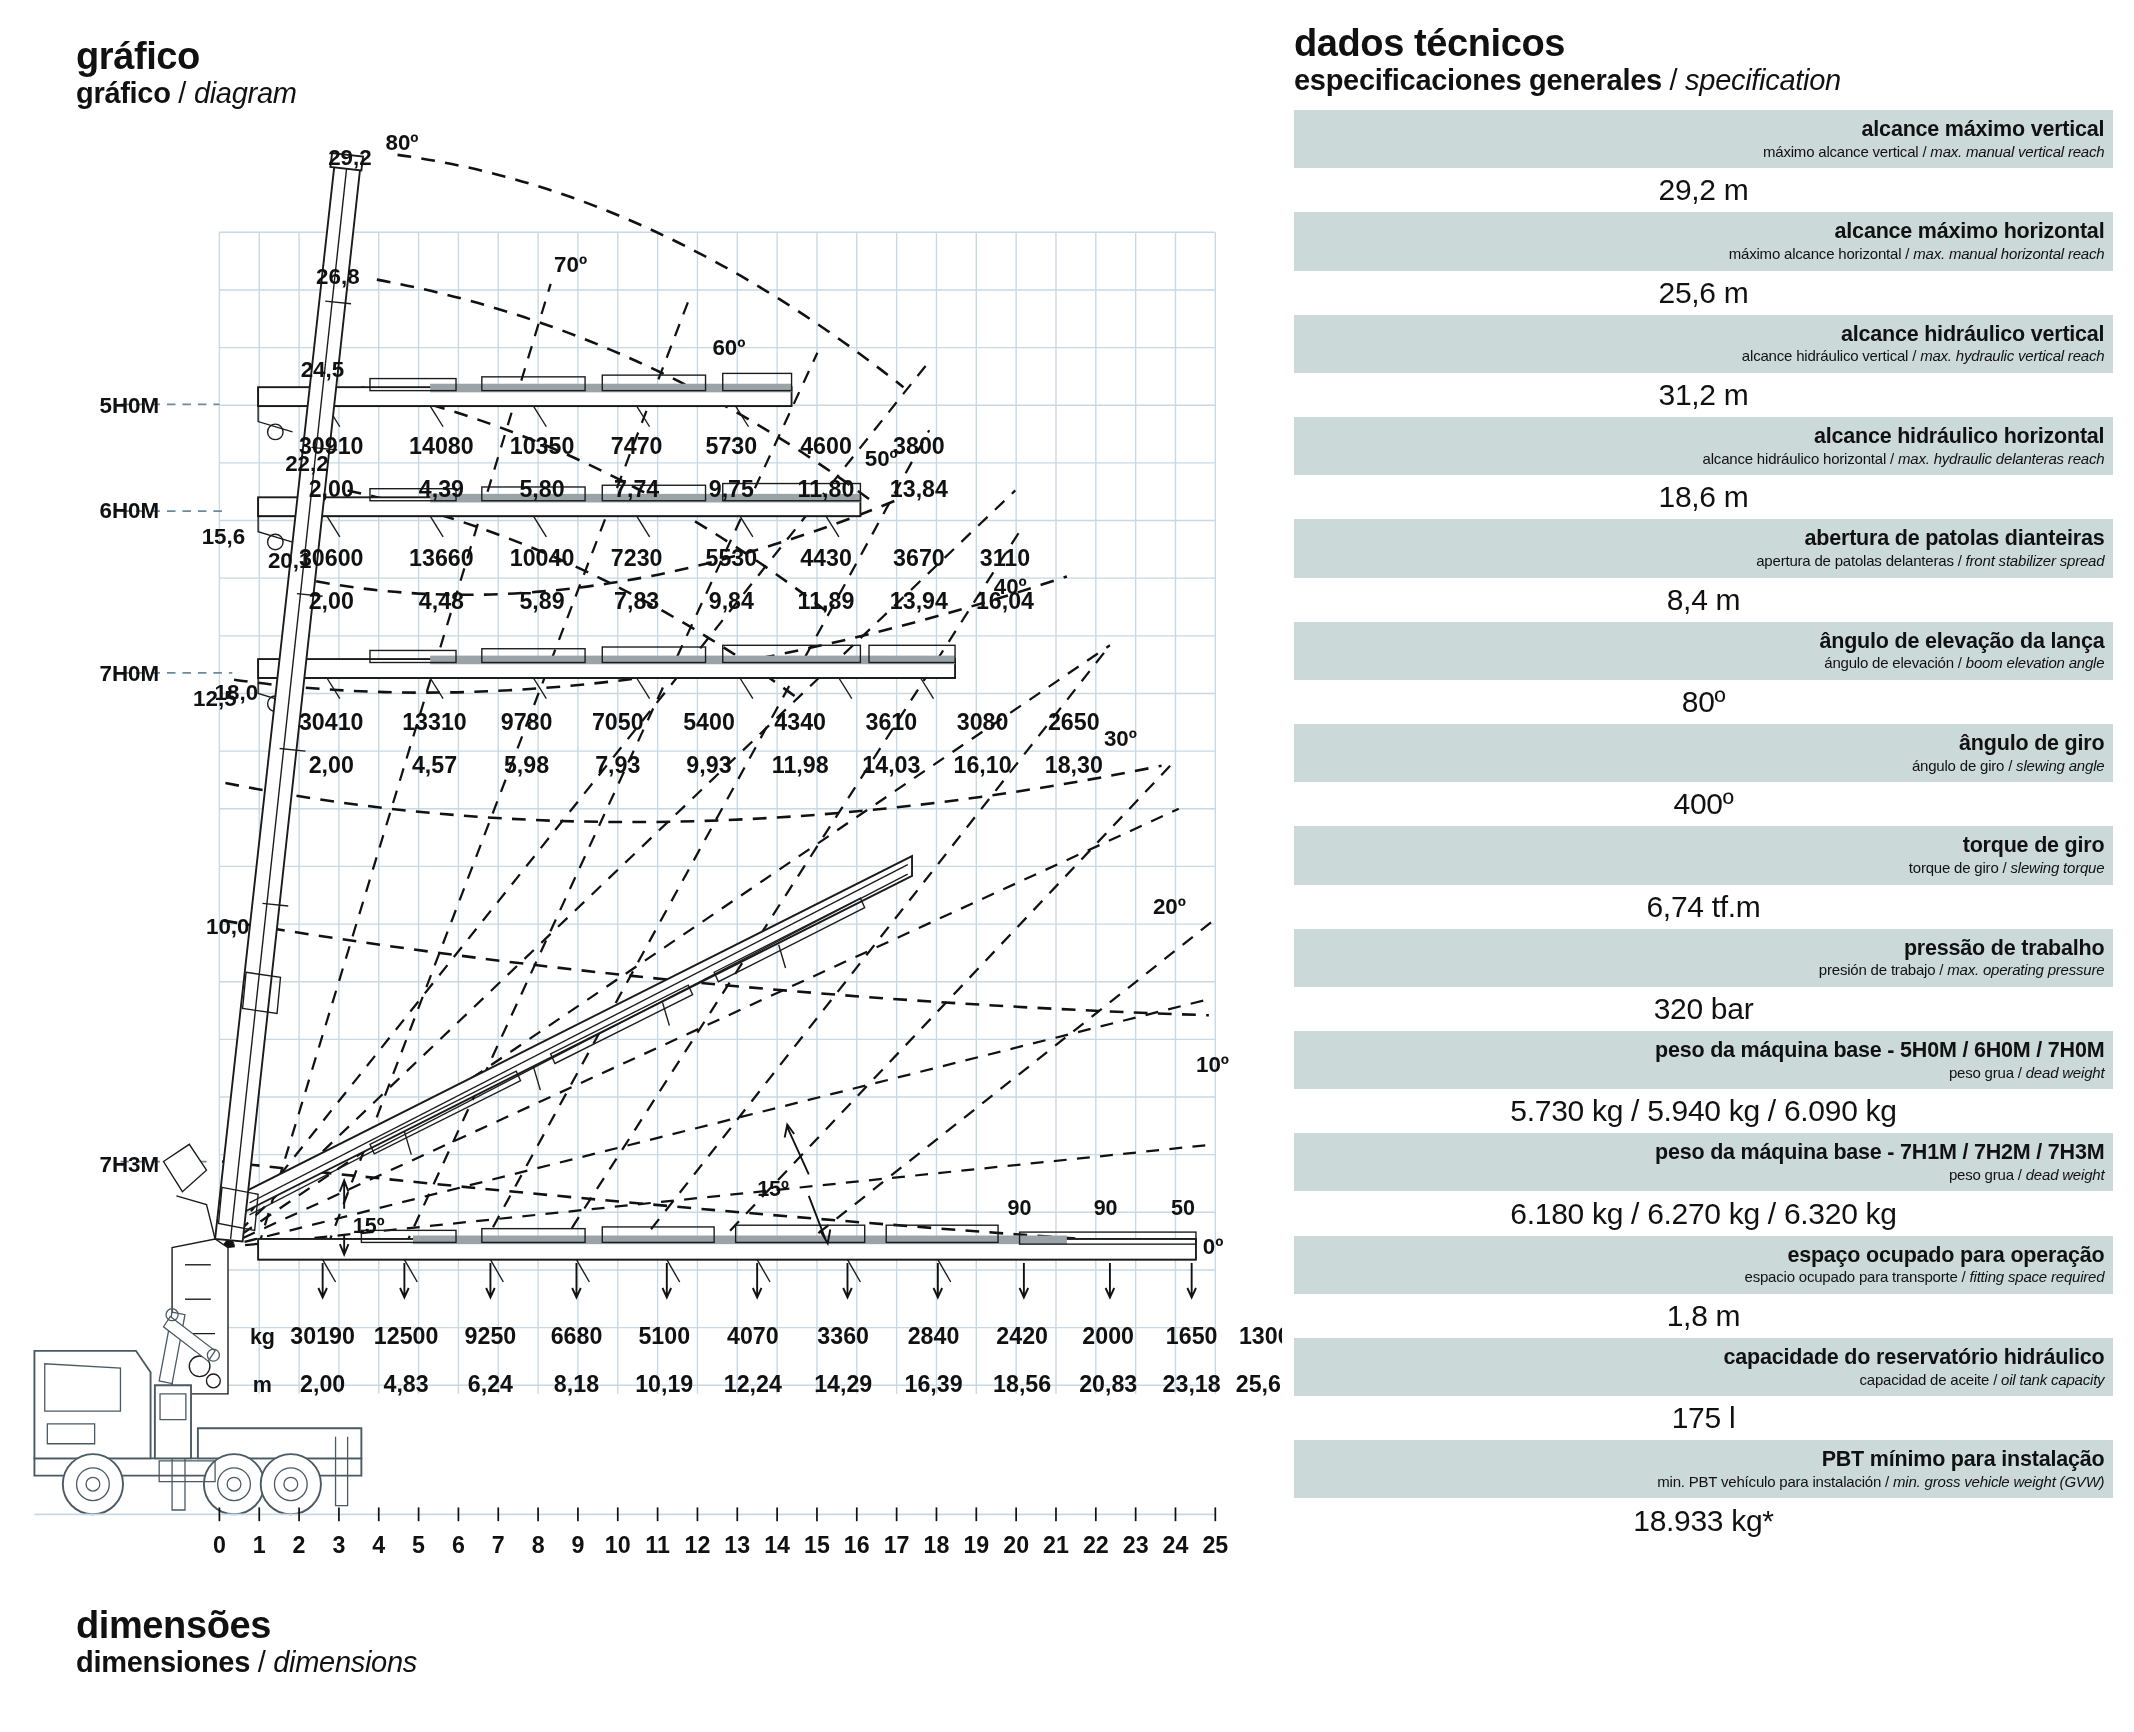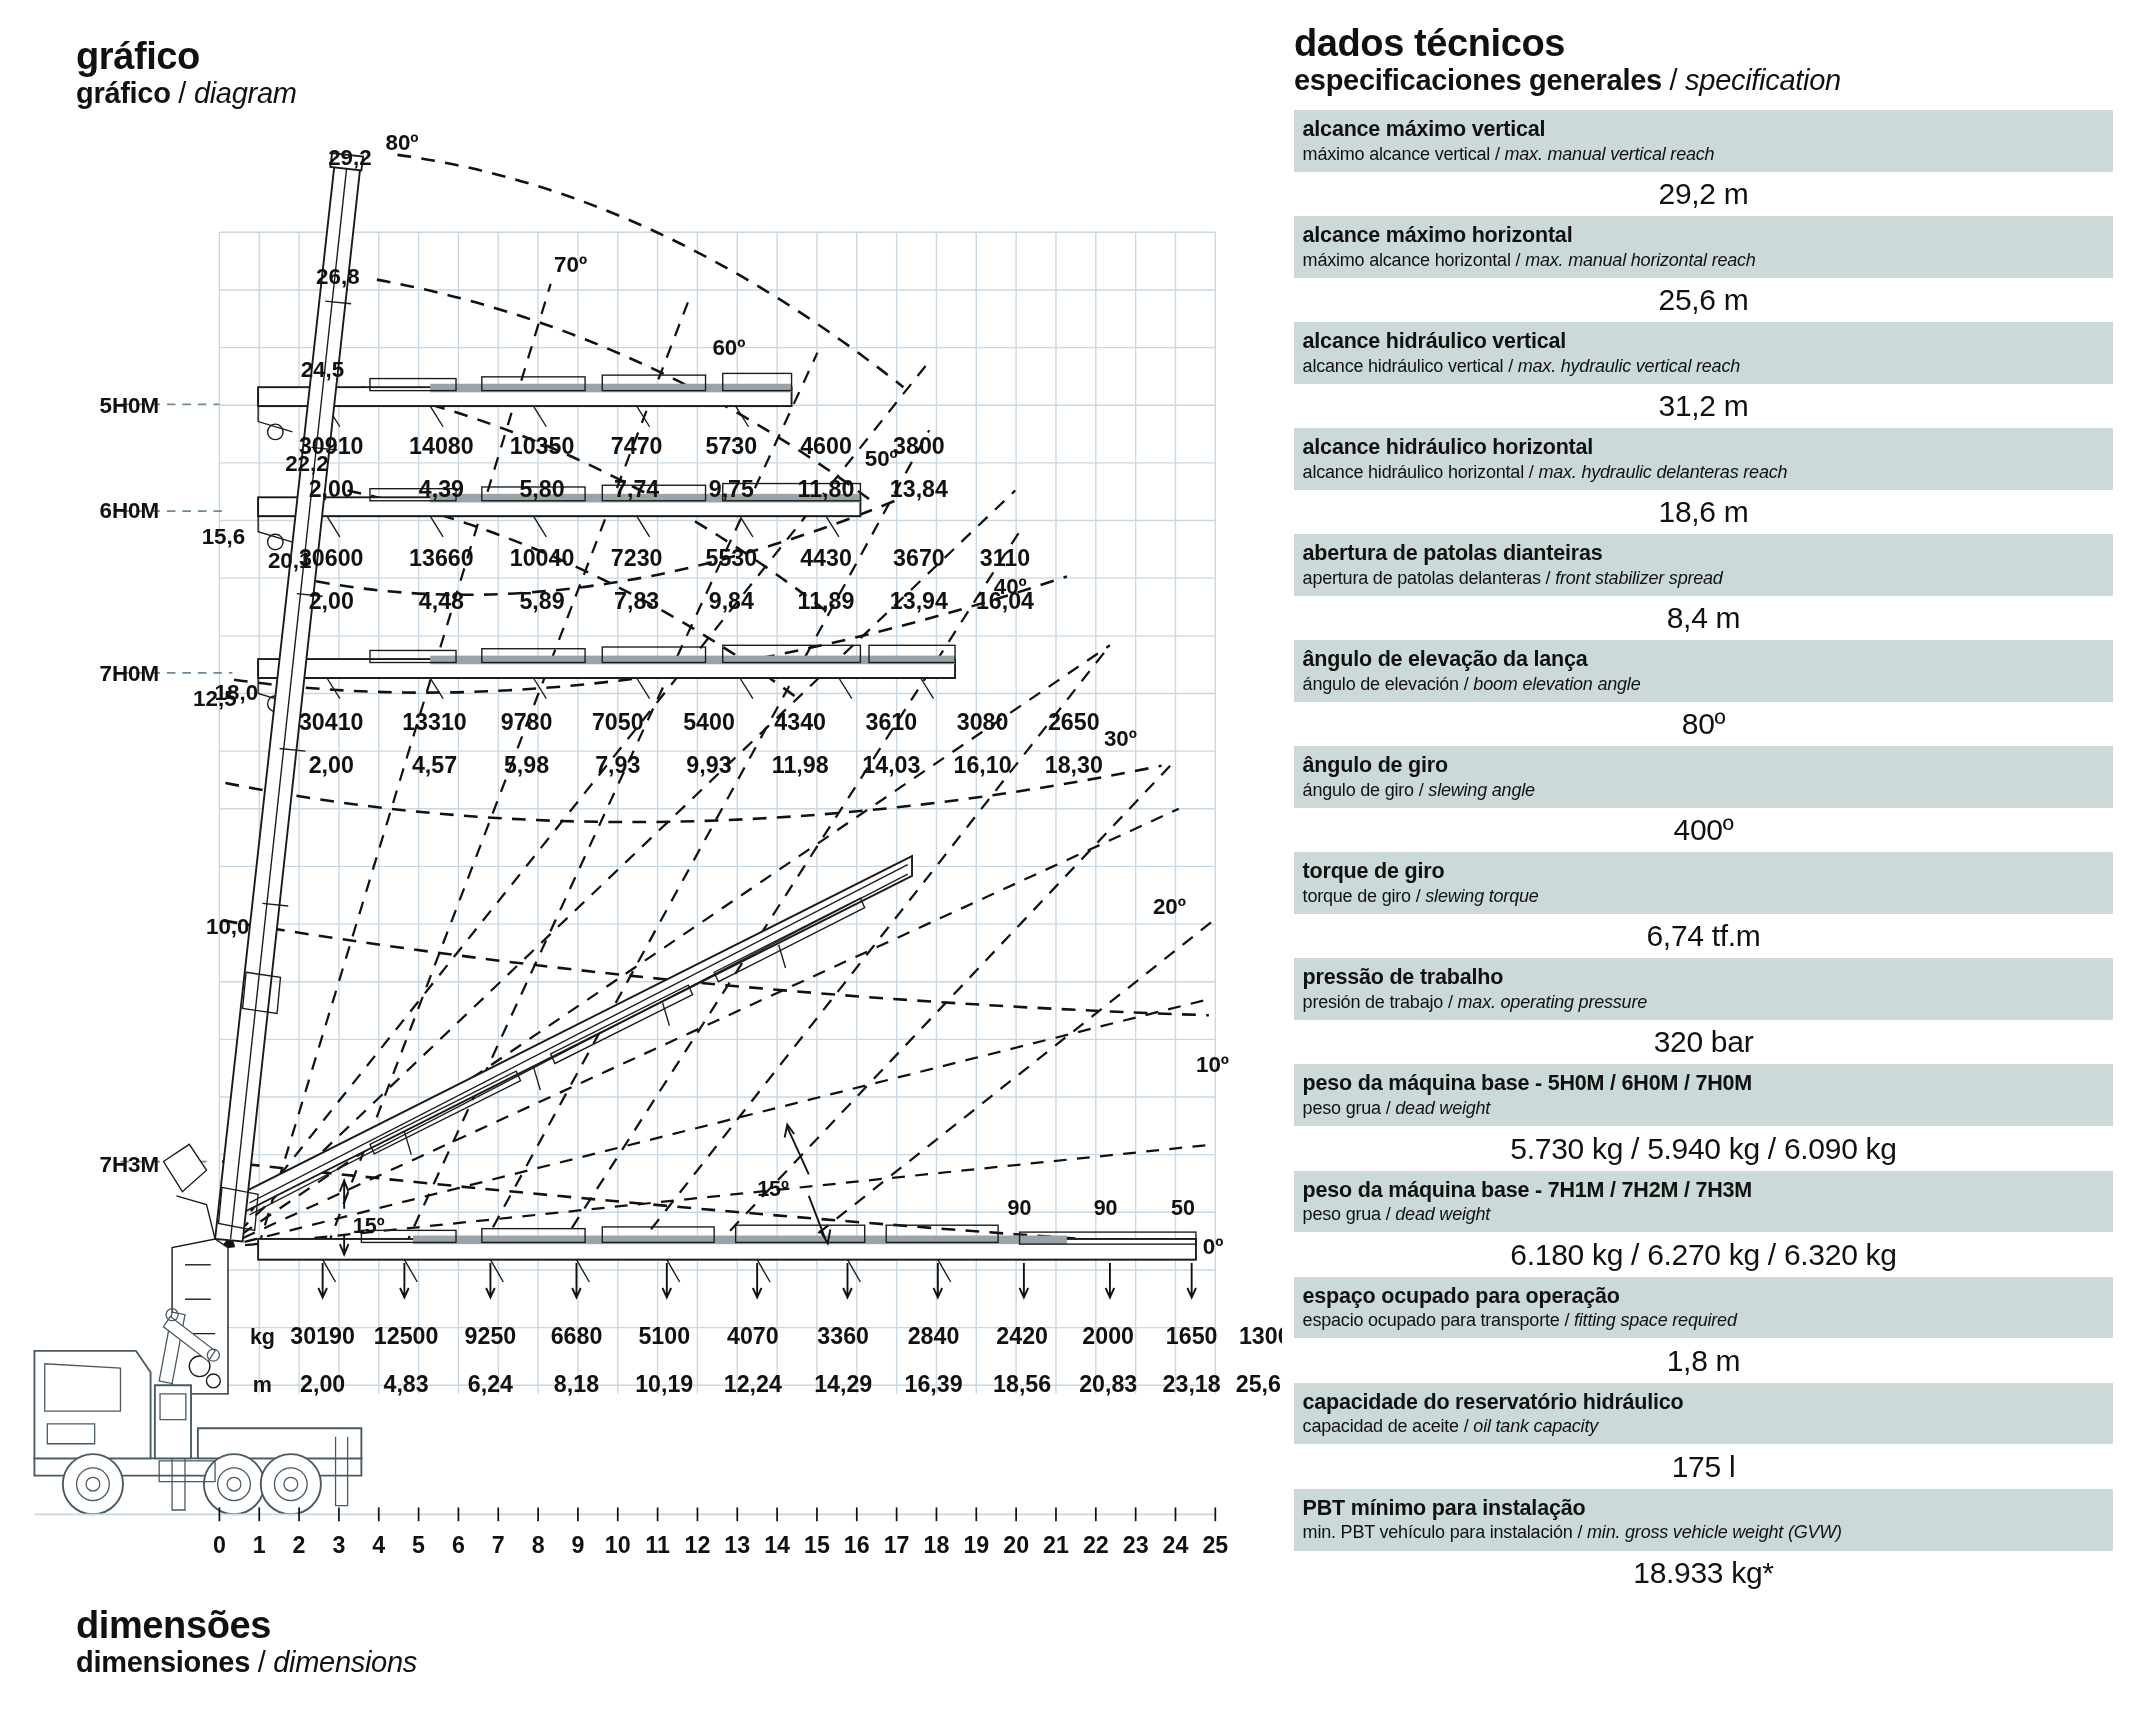--- a/index.html
+++ b/index.html
@@ -88,25 +88,27 @@
   .spec-row {
     background: #ccd9d9;
     padding: 6px 8.6px 6.9px 8.6px;
     box-sizing: border-box;
   }
   .spec-row .pt {
     font-size: 21.5px;
     font-weight: bold;
     line-height: 1.24;
     letter-spacing: -0.2px;
+    text-align: right;
   }
   .spec-row .sub {
-    font-size: 18px;
+    font-size: 15px;
     line-height: 1.24;
     letter-spacing: -0.2px;
+    text-align: right;
   }
   .spec-row .sub .en { font-style: italic; }
   .spec-row .sub .sep { }
   .spec-value {
     font-size: 30px;
     font-weight: normal;
     letter-spacing: -0.3px;
     padding: 5.2px 8.6px 6px 8.6px;
     line-height: 1.1;
     background: #ffffff;

